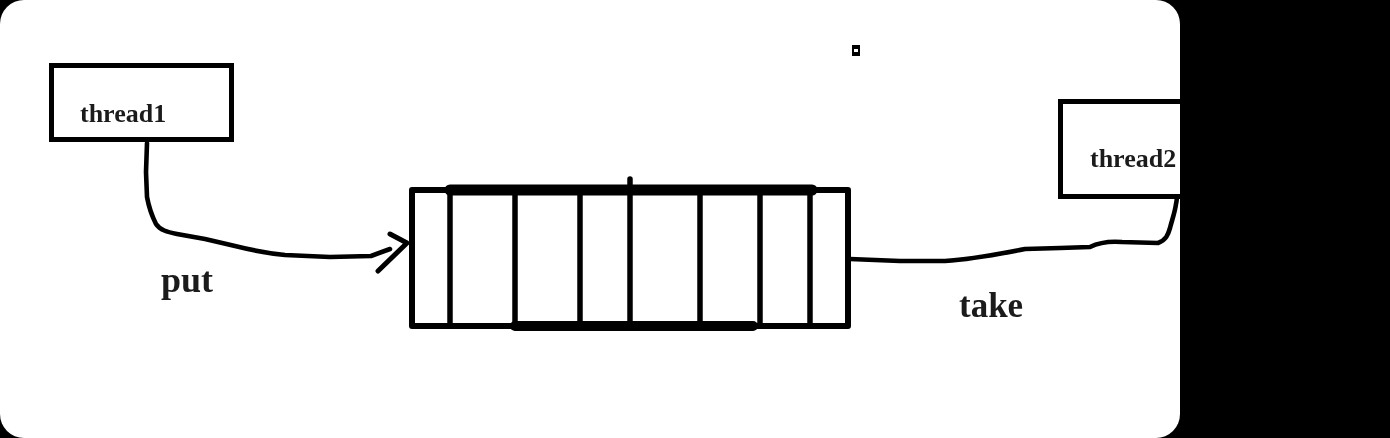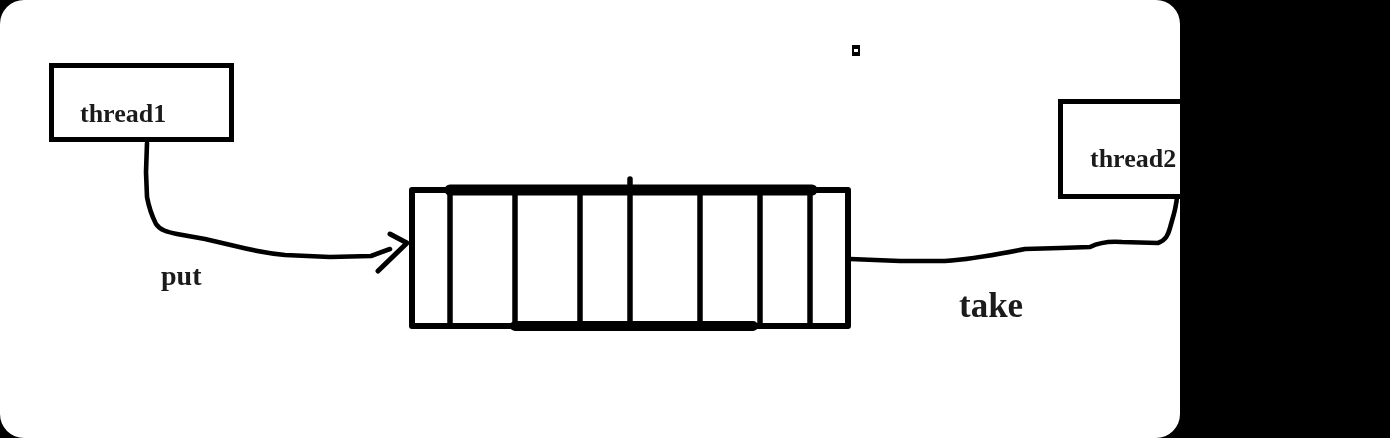--- a/index.html
+++ b/index.html
@@ -34,21 +34,21 @@
     font-weight:700;font-size:26px;line-height:1;
     color:var(--text);white-space:nowrap;
   }
   .node.thread1{left:49px;top:63px;width:185px;height:79px;padding:33px 0 0 26px;}
   .node.thread2{left:1058px;top:63px;width:235px;height:100px;padding:42px 0 0 27px;margin-top:36px;}
   .lbl{
     position:absolute;font-weight:700;line-height:1;
     color:var(--text);white-space:nowrap;
   }
   .lbl.queue-title{left:494px;top:127px;font-size:30px;letter-spacing:0.3px;}
-  .lbl.put{left:161px;top:262px;font-size:28px;}
+  .lbl.put{left:161px;top:262px;font-size:36px;}
   .lbl.take{left:959px;top:288px;font-size:35px;}
   .artifact{
     position:absolute;left:852px;top:45px;width:8px;height:11px;
     background:var(--ink);
   }
   .artifact i{
     position:absolute;left:2px;top:4px;width:4px;height:3px;
     background:var(--canvas);
   }
 </style>

